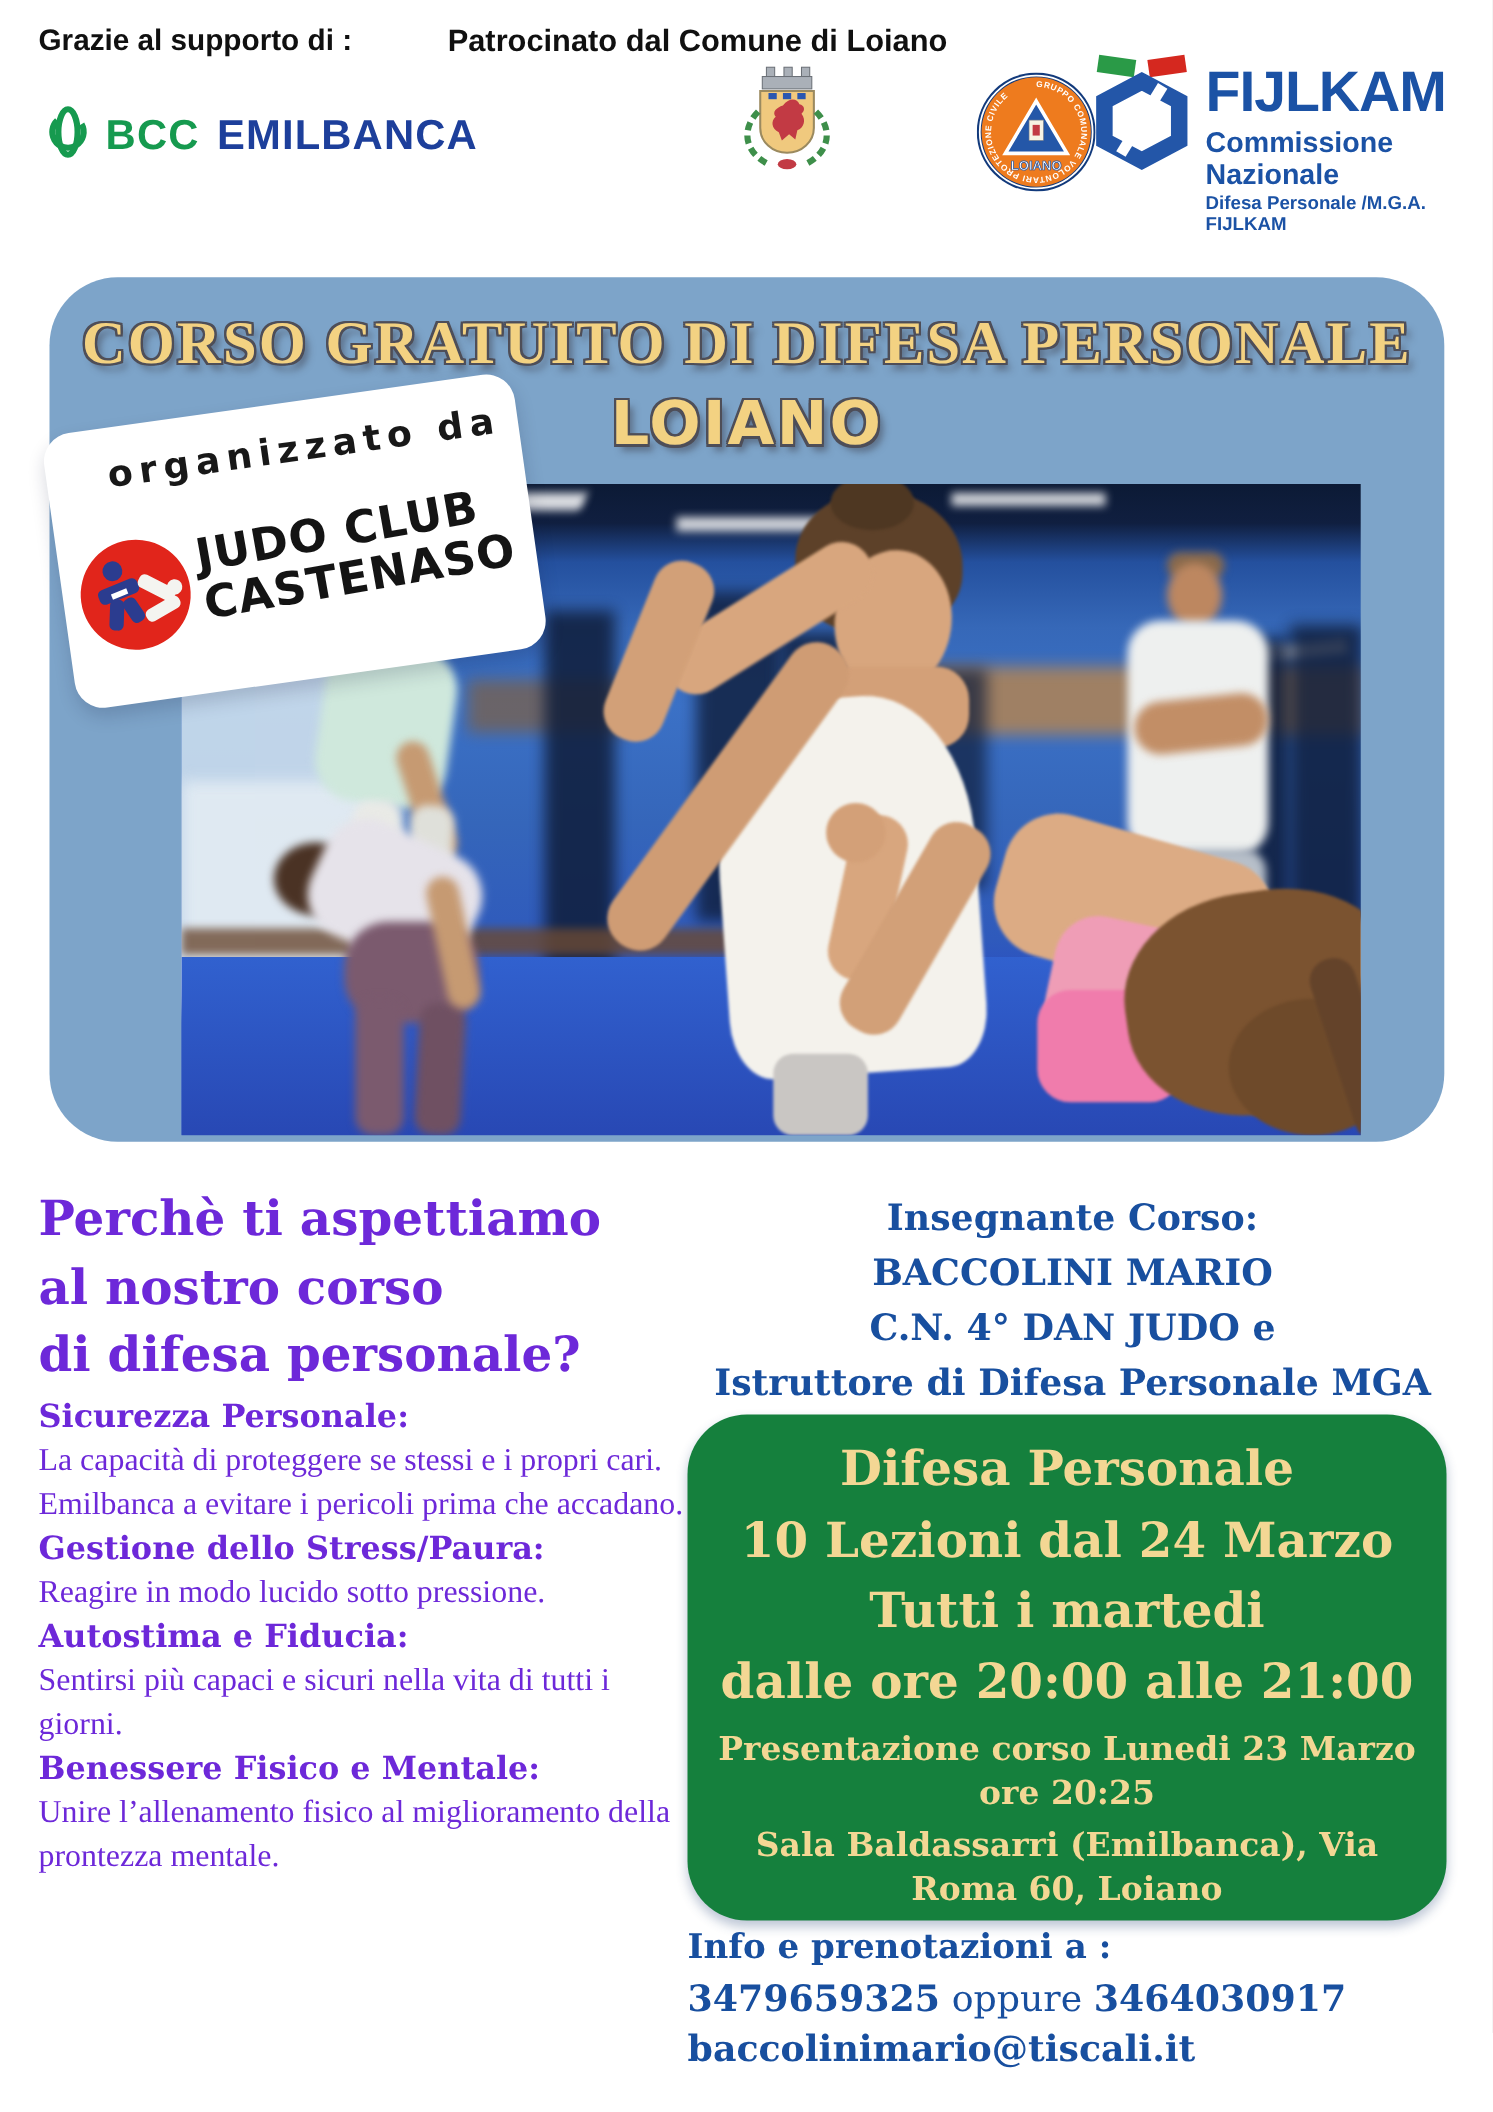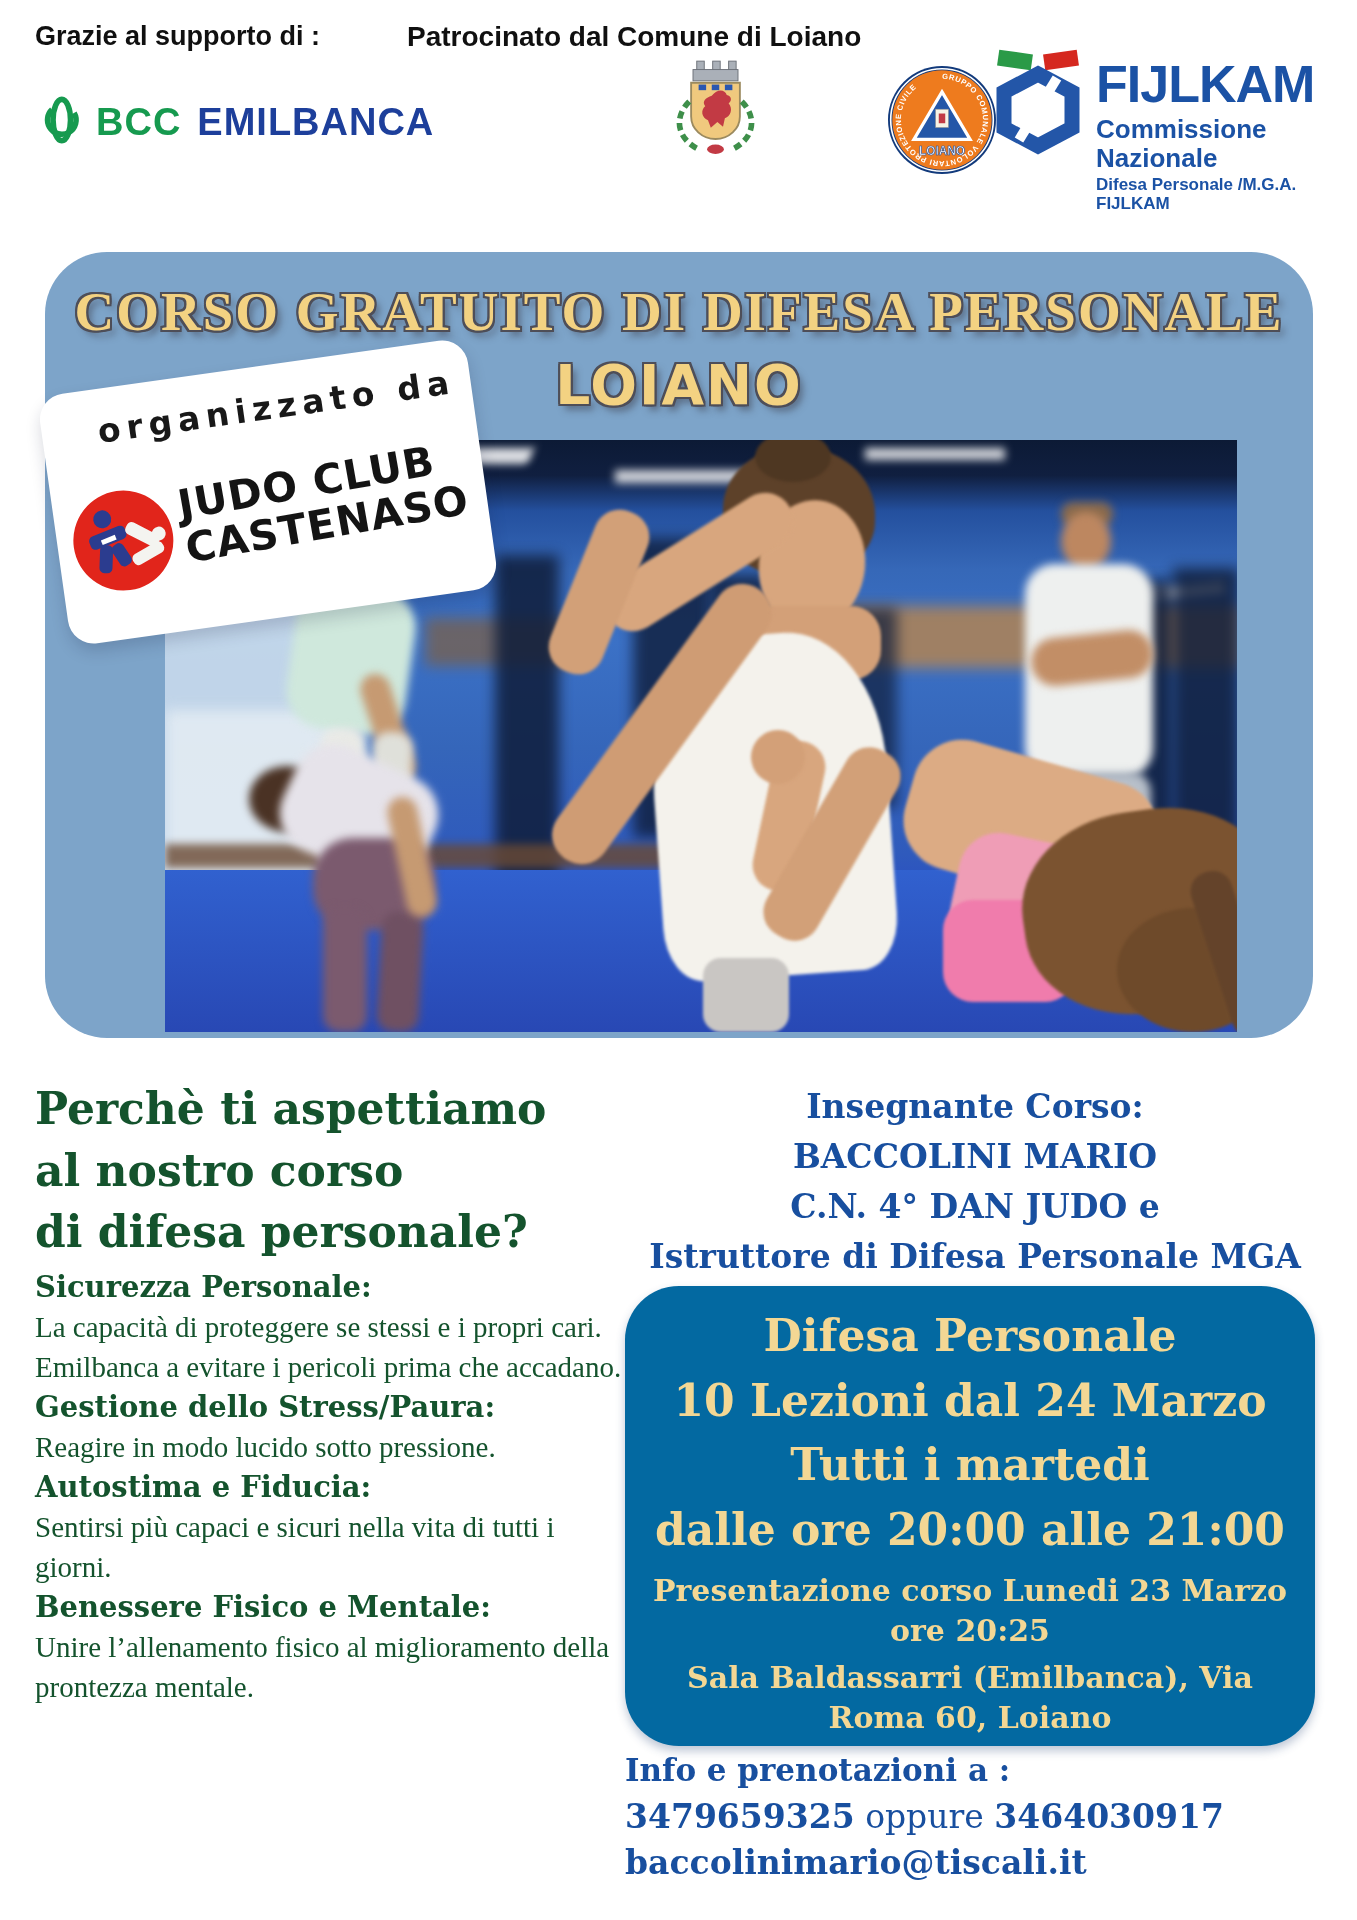--- a/index.html
+++ b/index.html
@@ -39,33 +39,33 @@
   
   .badge{position:absolute;left:52px;top:366px;width:432px;height:252px;background:#ffffff;
          border-radius:26px;transform:rotate(-8deg);box-shadow:0 8px 16px rgba(20,30,60,.18);z-index:6;}
   .org{position:absolute;left:56px;top:26px;font:600 33px/1 "DejaVu Sans",sans-serif;
        letter-spacing:6px;color:#181818;}
   .club{position:absolute;left:126px;top:100px;font:900 41px/1.08 "DejaVu Sans",sans-serif;
         letter-spacing:1px;color:#141414;transform:rotate(-2deg);}
   .club-logo{position:absolute;left:14px;top:102px;}
 
   
-  .why{position:absolute;left:35px;top:1078px;width:600px;color:#14532d;}
+  .why{position:absolute;left:35px;top:1078px;width:600px;color:#6d28d9;}
   .why-h{font:700 44px/1.4 "DejaVu Serif",serif;}
   .why-items{margin-top:4px;font:400 29px/1.38 "DejaVu Serif",serif;}
   .why-lbl{font-weight:700;display:block;}
   .why-txt{display:block;font-family:Liberation Serif, serif;}
 
   
   .inst{position:absolute;left:630px;top:1082px;width:690px;text-align:center;
         font:700 33px/1.52 "DejaVu Serif",serif;color:#184f9f;}
 
   
   .course{position:absolute;left:625px;top:1286px;width:690px;height:460px;border-radius:54px;
-          background:#0369a1;text-align:center;color:#f3d794;box-shadow:0 5px 10px rgba(40,70,120,.3);}
+          background:#15803d;text-align:center;color:#f3d794;box-shadow:0 5px 10px rgba(40,70,120,.3);}
   .c-big{font:700 44px/1.47 "DejaVu Serif",serif;padding-top:18px;}
   .c-small{font:700 30px/1.33 "DejaVu Serif",serif;margin-top:8px;padding:0 20px;}
 
   
   .contact{position:absolute;left:625px;top:1752px;width:690px;text-align:left;
            color:#184f9f;font-family:"DejaVu Serif",serif;}
   .ct-h{font-weight:700;font-size:31px;}
   .ct-ph{font-size:33px;margin-top:9px;}
   .ct-ph b{font-weight:700;}
   .ct-em{font-weight:700;font-size:33px;margin-top:7px;}

